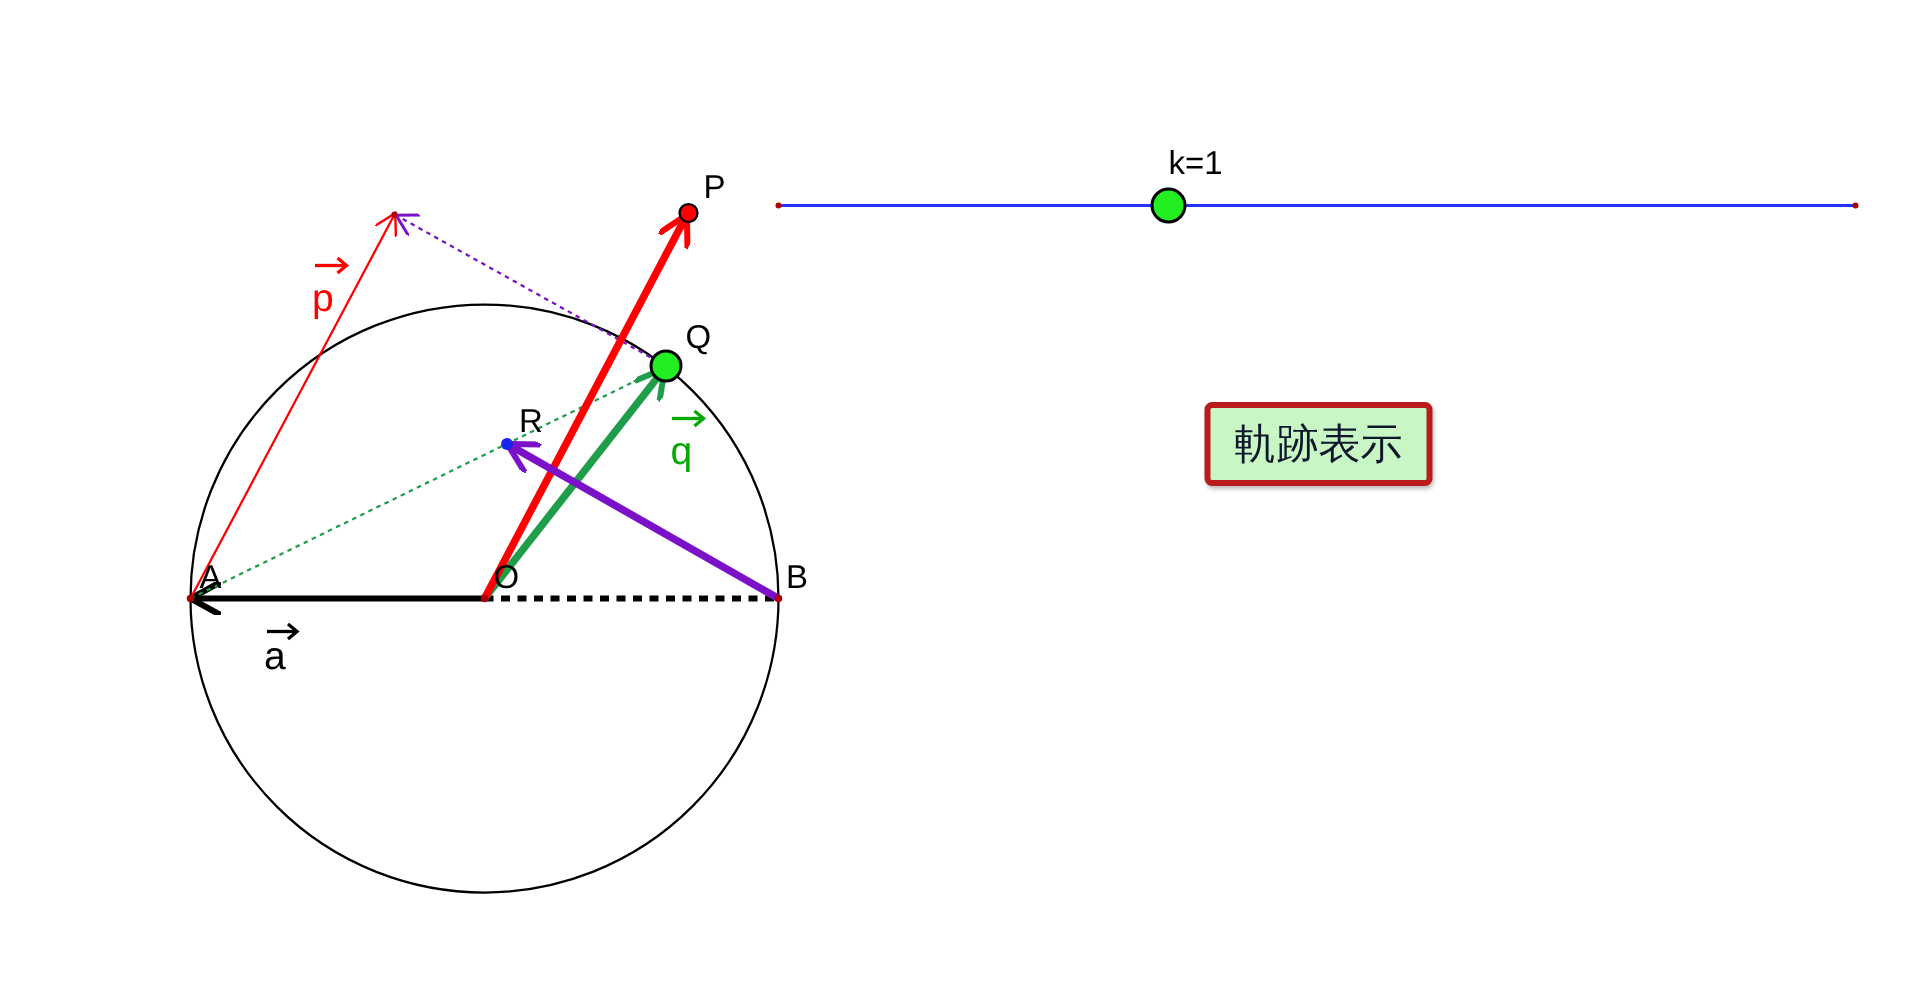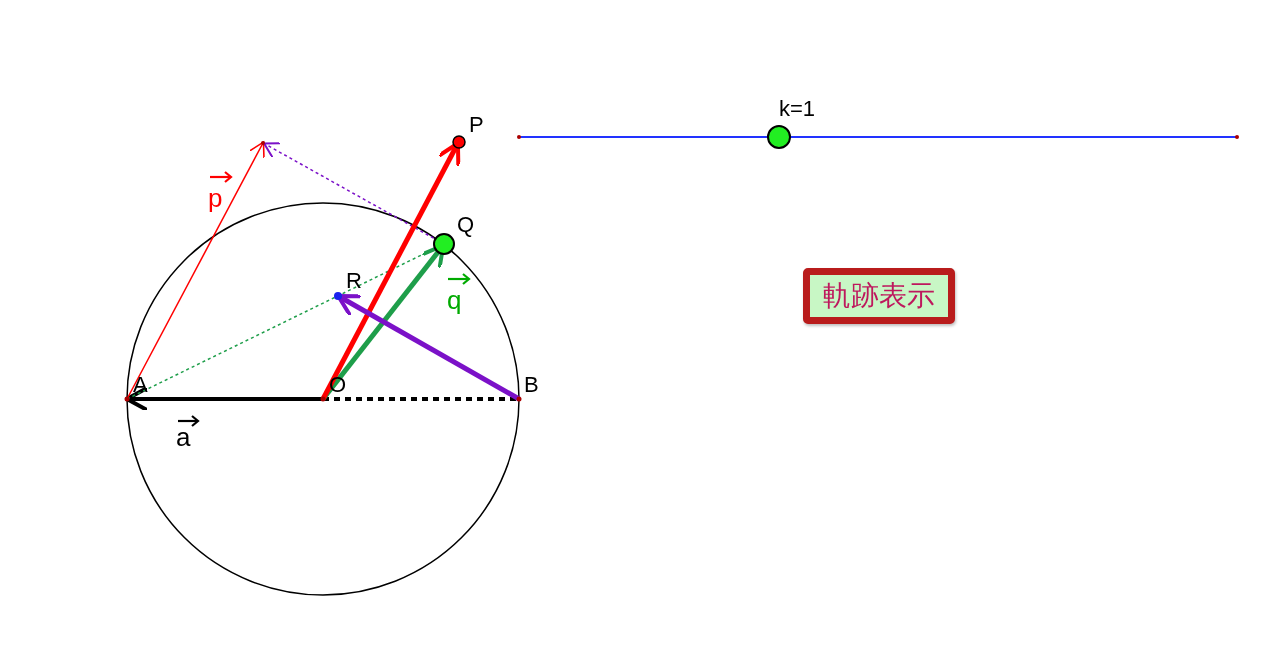--- a/index.html
+++ b/index.html
@@ -3,24 +3,24 @@
 <meta charset="utf-8">
 <style>
   html, body { margin: 0; padding: 0; background: #ffffff; }
   body { width: 1280px; height: 671px; position: relative; overflow: hidden;
          font-family: "Liberation Sans", "DejaVu Sans", sans-serif; }
   svg#canvas { position: absolute; left: 0; top: 0; }
   .lbl { font-family: "Liberation Sans", "DejaVu Sans", sans-serif; font-size: 22px; fill: #000; }
   .lbl-big { font-family: "Liberation Sans", "DejaVu Sans", sans-serif; font-size: 26px; }
   .btn {
     position: absolute; left: 803px; top: 268px; width: 152px; height: 56px;
-    background: #c8f7c5; border: 7px solid #b91c1c; border-radius: 5px;
+    background: #c8f7c5; border: 4px solid #b91c1c; border-radius: 5px;
     box-shadow: 1px 2px 3px rgba(0,0,0,0.25);
     display: flex; align-items: center; justify-content: center;
-    font-family: Liberation Serif, serif; font-size: 28px; color: #be185d;
+    font-family: Liberation Serif, serif; font-size: 28px; color: #0f172a;
     cursor: pointer; box-sizing: border-box;
   }
 </style>
 </head>
 <body>
 
 <svg id="canvas" width="1280" height="671" viewBox="0 0 1280 671">
   <defs>
     <marker id="arrBlack" markerWidth="10" markerHeight="10" refX="8" refY="5" orient="auto" markerUnits="userSpaceOnUse">
       <path d="M0,0 L9,5 L0,10" fill="none" stroke="#000" stroke-width="2.5"></path>

